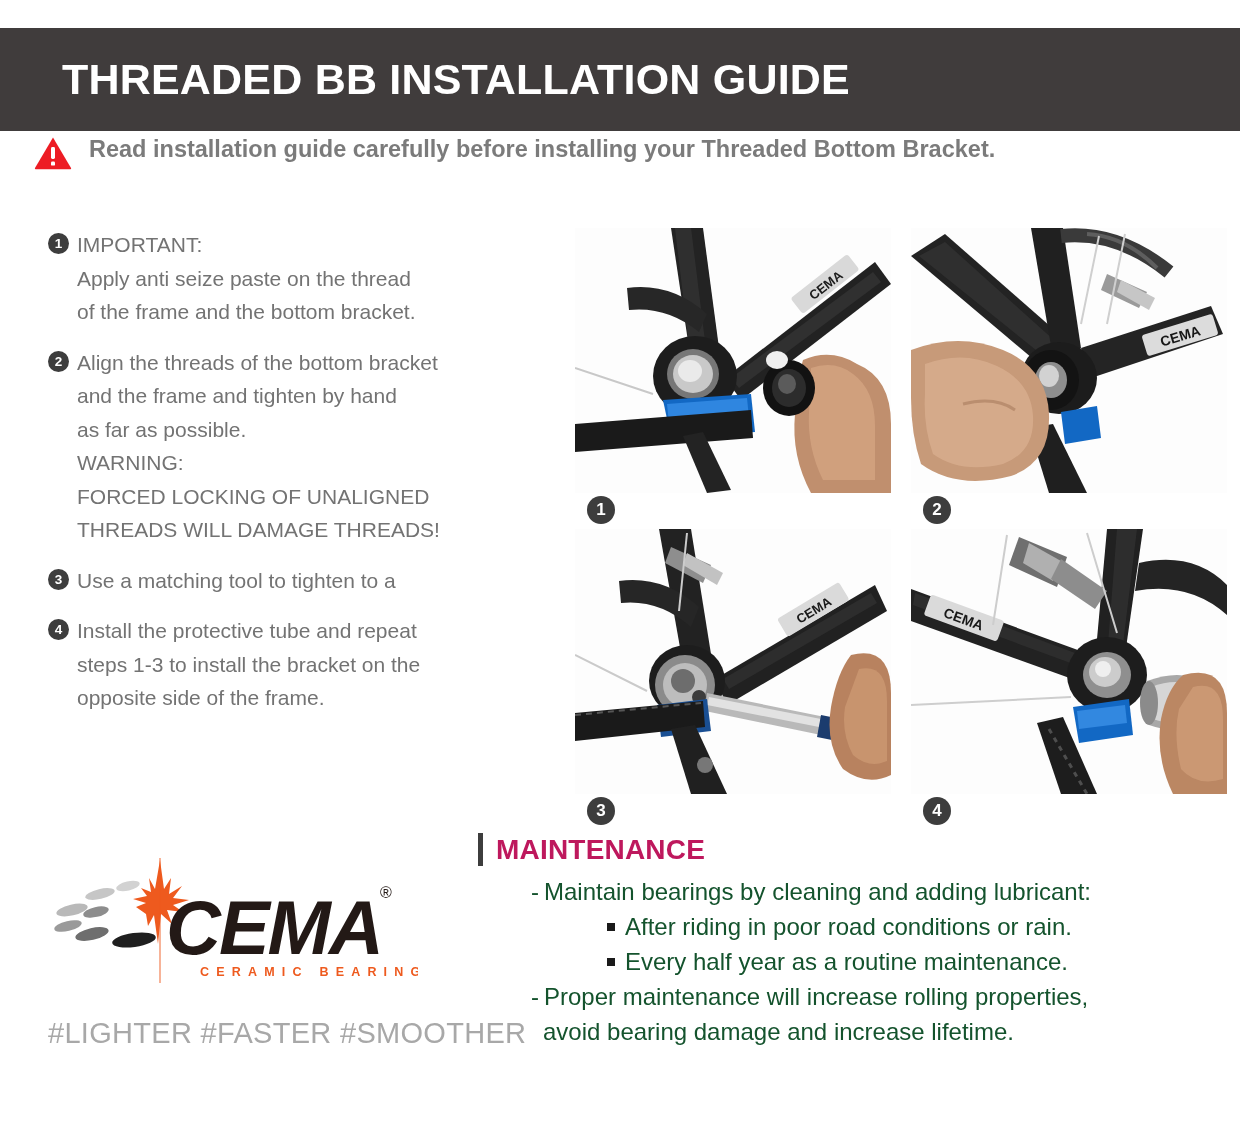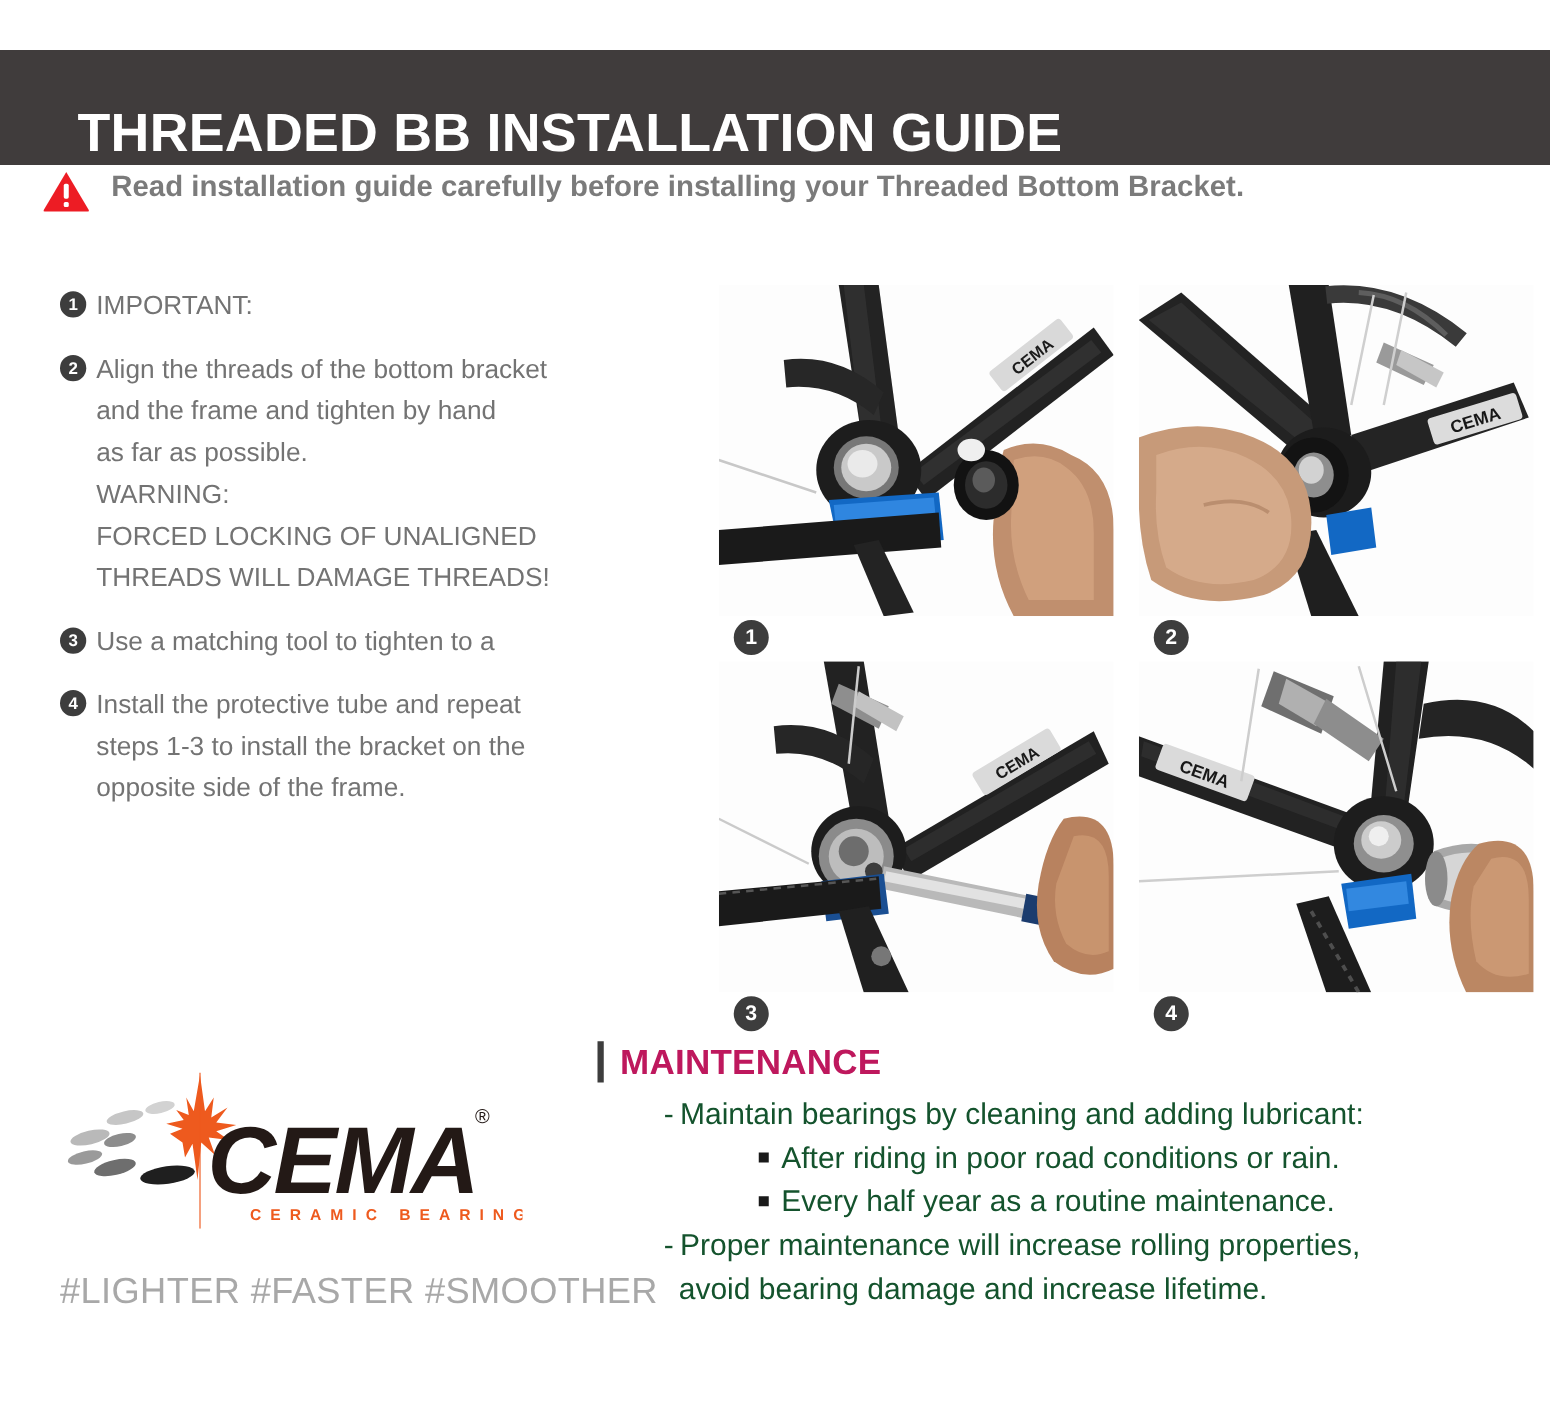--- a/index.html
+++ b/index.html
@@ -10,25 +10,25 @@
     height: 1123px;
     background: #ffffff;
     font-family: "Liberation Sans", sans-serif;
     position: relative;
     overflow: hidden;
   }
 
   
   .header-bar {
     position: absolute;
-    left: 0; top: 40px;
-    width: 1240px; height: 92px;
+    left: 0; top: 28px;
+    width: 1240px; height: 103px;
     background: #403c3c;
     display: flex;
-    align-items: flex-end;
+    align-items: center;
   }
   .header-title {
     color: #ffffff;
     font-size: 43px;
     font-weight: bold;
     letter-spacing: 0.2px;
     padding-left: 62px;
     white-space: nowrap;
   }
 
@@ -193,20 +193,22 @@
   </div>
   <div class="warning-text">Read installation guide carefully before installing your Threaded Bottom Bracket.</div>
 </div>
 
 <div class="steps">
 
   <div class="step">
     <div class="step-badge">1</div>
     <div class="step-body">
       <span class="ln">IMPORTANT:</span>
+      <span class="ln">Apply anti seize paste on the thread</span>
+      <span class="ln">of the frame and the bottom bracket.</span>
     </div>
   </div>
 
   <div class="step">
     <div class="step-badge">2</div>
     <div class="step-body">
       <span class="ln">Align the threads of the bottom bracket</span>
       <span class="ln">and the frame and tighten by hand</span>
       <span class="ln">as far as possible.</span>
       <span class="ln">WARNING:</span>

